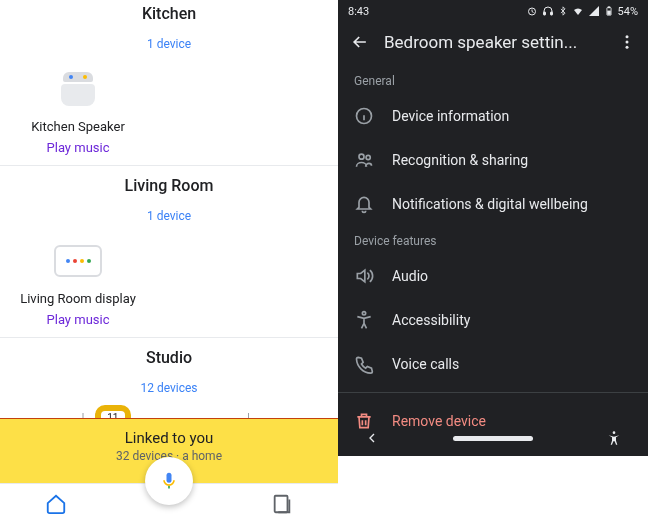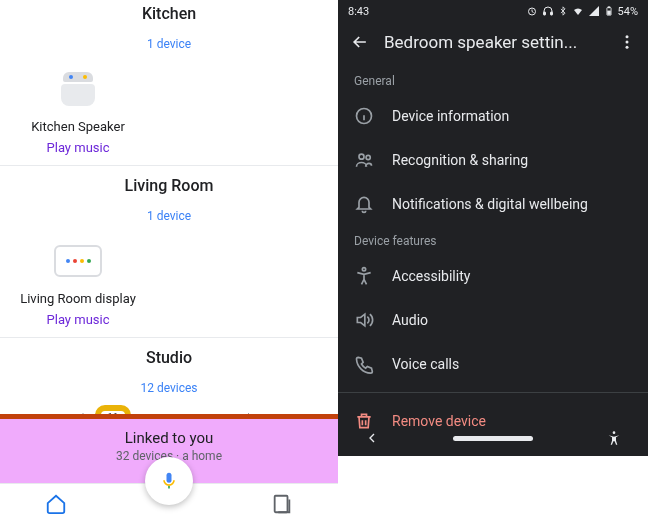--- a/index.html
+++ b/index.html
@@ -35,21 +35,21 @@
 .bulbs { width: 44px; height: 40px; position: relative; }
 .bulb { position:absolute; width:18px; height:18px; background:#fdd663; border-radius:50% 50% 45% 45%; top:6px; }
 .bulb.l{left:6px}.bulb.r{right:6px}
 .bulb::after{content:'';position:absolute;bottom:-6px;left:6px;width:6px;height:8px;background:#9aa0a6;border-radius:0 0 2px 2px;}
 .bulbs .wire{position:absolute;top:0;left:50%;width:1px;height:8px;background:#9aa0a6;transform:translateX(-50%);}
 .bulbs .wire.l2{left:15px}.bulbs .wire.r2{left:auto;right:15px}
 .pendant { width: 36px; height: 40px; position: relative; }
 .pendant .stem { width: 1px; height: 10px; background:#9aa0a6; margin: 0 auto; }
 .pendant .shade { width: 32px; height: 16px; background:#e8eaed; border-radius: 16px 16px 4px 4px; margin: 0 auto; display:flex; align-items:flex-end; justify-content:center; gap:2px; padding-bottom:3px; }
 
-.linked-bar { position:absolute; bottom:38px; left:0; right:0; text-align:center; background:#f0abfc; padding: 10px 0 22px; border-top:5px solid #c2410c; }
+.linked-bar { position:absolute; bottom:38px; left:0; right:0; text-align:center; background:#fde047; padding: 10px 0 22px; border-top:1px solid #c2410c; }
 .linked-title { font-size:15px; color:#202124; }
 .linked-sub { font-size:12px; color:#5f6368; margin-top:2px; }
 .mic-btn { position:absolute; bottom:18px; left:50%; transform:translateX(-50%); width:48px; height:48px; background:#fff; border-radius:50%; box-shadow:0 2px 6px rgba(0,0,0,0.25); display:flex; align-items:center; justify-content:center; z-index:5; cursor:pointer; }
 .bottom-nav { position:absolute; bottom:0; left:0; right:0; height:40px; display:flex; justify-content: space-around; align-items:center; background:#fff; border-top:1px solid #e8eaed; }
 .bottom-nav .nav-ic { width:22px; height:22px; display:flex; align-items:center; justify-content:center; cursor:pointer; }
 
 
 .right { width: 310px; height: 456px; background:#202124; color:#e8eaed; position:relative; }
 .status-bar { height:22px; display:flex; justify-content:space-between; align-items:center; padding:0 10px; font-size:11px; color:#e8eaed; }
 .status-icons { display:flex; gap:4px; align-items:center; }
@@ -242,30 +242,30 @@
         <path d="M6 16V10a6 6 0 1112 0v6l2 2H4z"></path>
         <path d="M10 20a2 2 0 004 0"></path>
       </svg>
     <span class="lab">Notifications &amp; digital wellbeing</span>
   </div>
 
   <div class="section-label">Device features</div>
 
   <div class="settings-item">
     <svg width="20" height="20" viewBox="0 0 24 24" fill="none" stroke="#9aa0a6" stroke-width="2">
+        <path d="M4 9v6h4l5 4V5L8 9H4zM16 8a5 5 0 010 8M19 5a9 9 0 010 14"></path>
+      </svg>
+    <span class="lab">Audio</span>
+  </div>
+  <div class="settings-item">
+    <svg width="20" height="20" viewBox="0 0 24 24" fill="none" stroke="#9aa0a6" stroke-width="2">
         <circle cx="12" cy="4" r="2"></circle>
         <path d="M4 8l8 2 8-2M12 10v6M9 22l3-6 3 6"></path>
       </svg>
     <span class="lab">Accessibility</span>
-  </div>
-  <div class="settings-item">
-    <svg width="20" height="20" viewBox="0 0 24 24" fill="none" stroke="#9aa0a6" stroke-width="2">
-        <path d="M4 9v6h4l5 4V5L8 9H4zM16 8a5 5 0 010 8M19 5a9 9 0 010 14"></path>
-      </svg>
-    <span class="lab">Audio</span>
   </div>
   <div class="settings-item">
     <svg width="20" height="20" viewBox="0 0 24 24" fill="none" stroke="#9aa0a6" stroke-width="2">
         <path d="M5 4l4 1 2 5-2 2a12 12 0 005 5l2-2 5 2 1 4a2 2 0 01-2 2A18 18 0 013 6a2 2 0 012-2z"></path>
       </svg>
     <span class="lab">Voice calls</span>
   </div>
 
   <div class="hr"></div>
 

